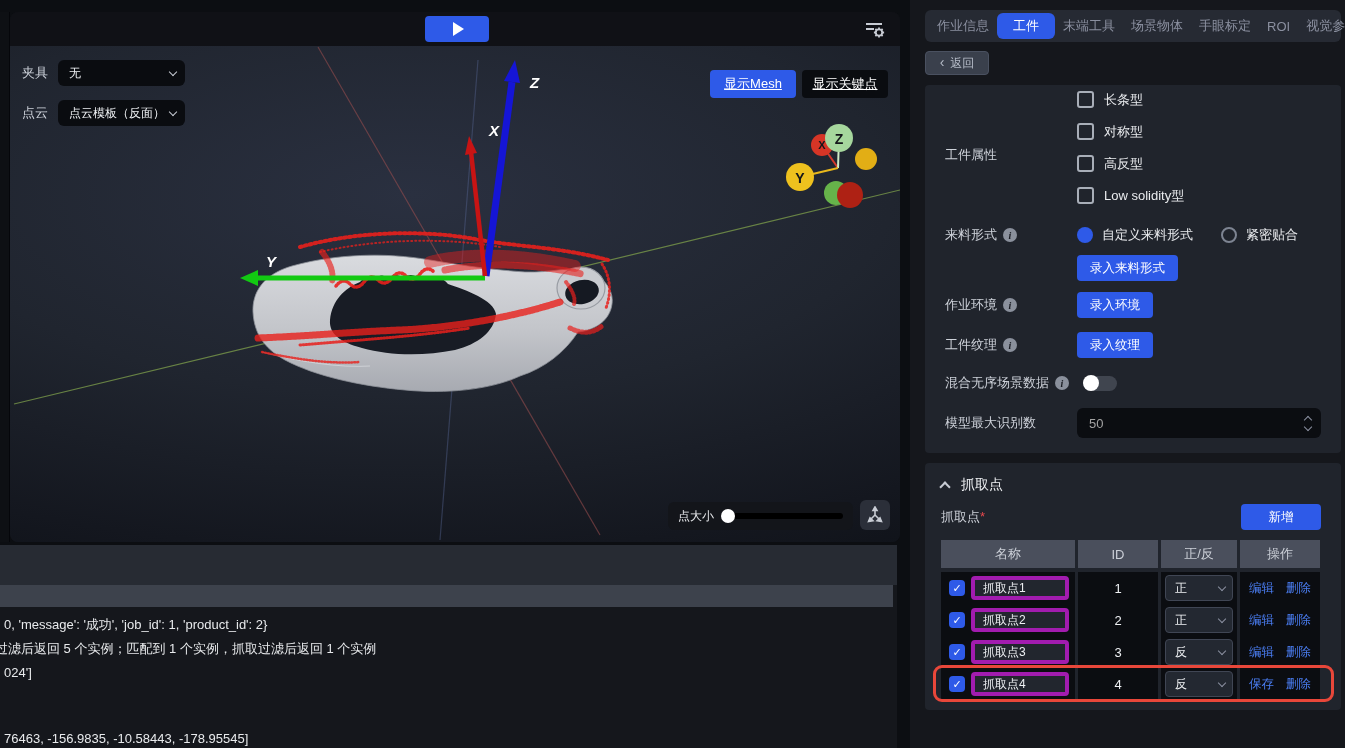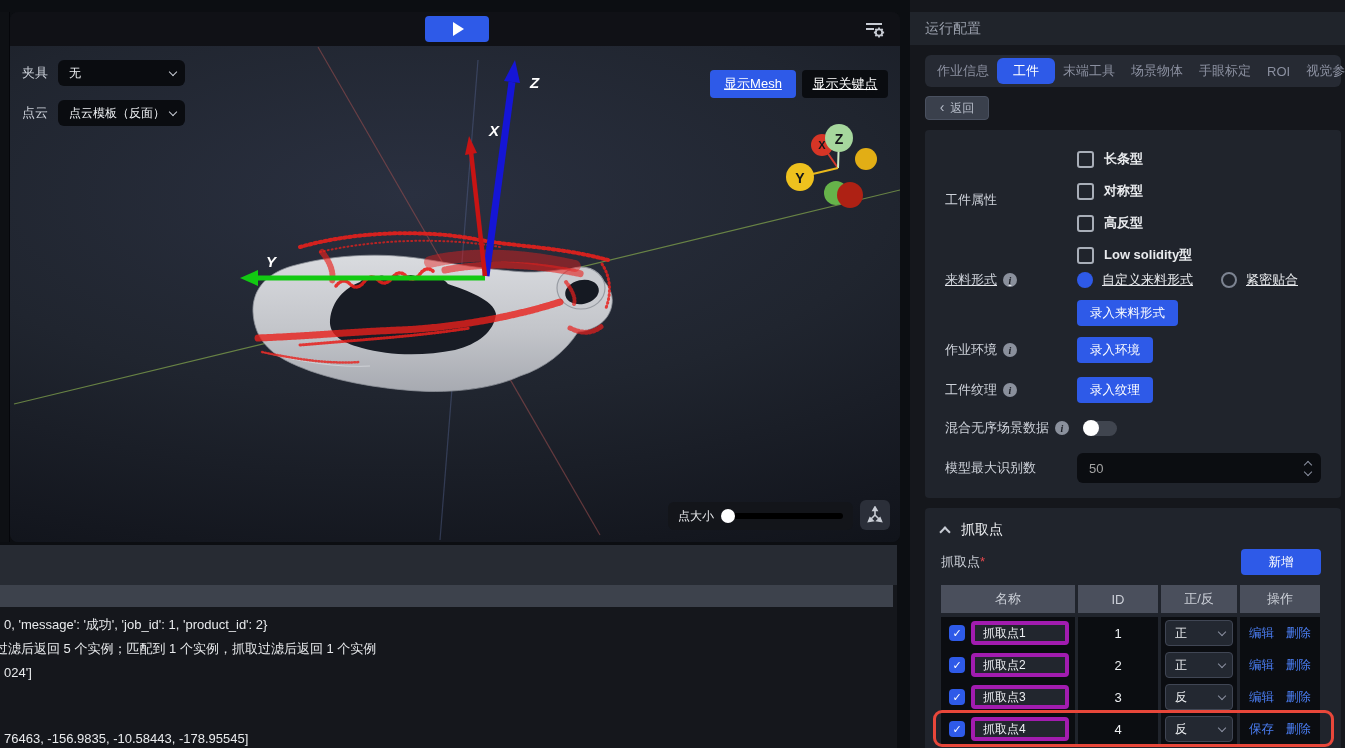--- a/index.html
+++ b/index.html
@@ -49,21 +49,21 @@
   .tabs { margin:10px 15px 0; width:416px; height:32px; background:#262a33; border-radius:6px; display:flex; align-items:center; justify-content:space-between; padding:12px 4px; }
   .tab { height:26px; padding:0 8px; display:flex; align-items:center; color:#8b90a0; font-size:13px; border-radius:6px; cursor:pointer; white-space:nowrap; }
   .tab.active { background:var(--accent); color:#fff; padding:0 16px; }
   .back-btn { margin:9px 0 0 15px; width:64px; height:24px; background:#3a404c; border:1px solid #4a5160; border-radius:4px; color:#b6bcc8; font-size:12px; display:flex; align-items:center; justify-content:center; gap:6px; cursor:pointer; }
   .back-chev { font-size:14px; line-height:1; margin-top:-2px; color:#b6bcc8; }
   .card { margin:10px 4px 0 15px; width:416px; background:#20242c; border-radius:4px; }
   .card1 { padding:6px 20px 8px; }
   .frow { display:flex; align-items:center; }
   .flabel { width:132px; flex:none; color:#ced2da; font-size:13px; display:flex; align-items:center; gap:6px; }
   .info-ic { width:14px; height:14px; border-radius:50%; background:#8a909c; color:#181b22; font-size:10px; font-weight:bold; font-style:italic; font-family:"Liberation Serif", serif; display:flex; align-items:center; justify-content:center; flex:none; cursor:pointer; }
-  .checkrow { height:32px; display:flex; align-items:flex-end; gap:10px;font-weight:bold; }
+  .checkrow { height:32px; display:flex; align-items:flex-start; gap:10px; }
   .cb { width:17px; height:17px; border:2px solid #a8aeb8; border-radius:3px; background:transparent; flex:none; cursor:pointer; }
   .opt-label { color:#e9ebee; font-size:13px; }
   .radio-group { display:flex; align-items:center; gap:28px; height:32px; }
   .radio-item { display:flex; align-items:center; gap:9px; cursor:pointer; }
   .radio { width:16px; height:16px; border-radius:50%; border:2px solid #7d8492; background:transparent; flex:none; }
   .radio-item.selected .radio { border:none; background:var(--accent); }
   .blue-btn { height:26px; padding:0 13px; background:var(--accent); border:none; border-radius:4px; color:#fff; font-size:12.5px; font-family:inherit; cursor:pointer; }
   .toggle { position:relative; width:34px; height:15px; background:#40454f; border-radius:8px; cursor:pointer; }
   .toggle-knob { position:absolute; left:0; top:-1px; width:16px; height:16px; border-radius:50%; background:#fff; }
   .num-input { flex:1; height:30px; background:#0b0d11; border-radius:6px; display:flex; align-items:center; padding:0 10px 0 12px; cursor:text; }
@@ -241,23 +241,20 @@
 
         <div class="log-line">过滤后返回 5 个实例；匹配到 1 个实例，抓取过滤后返回 1 个实例</div>
 
         <div class="log-line">024']</div>
 
         <div class="log-line">76463, -156.9835, -10.58443, -178.95545]</div>
       </div>
   </div>
 
   <div class="rpanel">
-    <div class="rp-header">
-      <span>运行配置</span>
-    </div>
 
     <div class="tabs">
 
         <div class="tab">作业信息</div>
 
         <div class="tab active">工件</div>
 
         <div class="tab">末端工具</div>
 
         <div class="tab">场景物体</div>
@@ -294,21 +291,21 @@
               <span class="opt-label">高反型</span>
             </div>
 
             <div class="checkrow">
               <span class="cb"></span>
               <span class="opt-label">Low solidity型</span>
             </div>
           </div>
       </div>
 
-      <div class="frow" style="height:32px;text-decoration:underline;">
+      <div class="frow" style="height:32px;">
         <div class="flabel">
           <span>来料形式</span>
           <span class="info-ic">i</span>
         </div>
         <div class="radio-group">
 
             <div class="radio-item selected">
               <span class="radio"></span>
               <span class="opt-label">自定义来料形式</span>
             </div>

